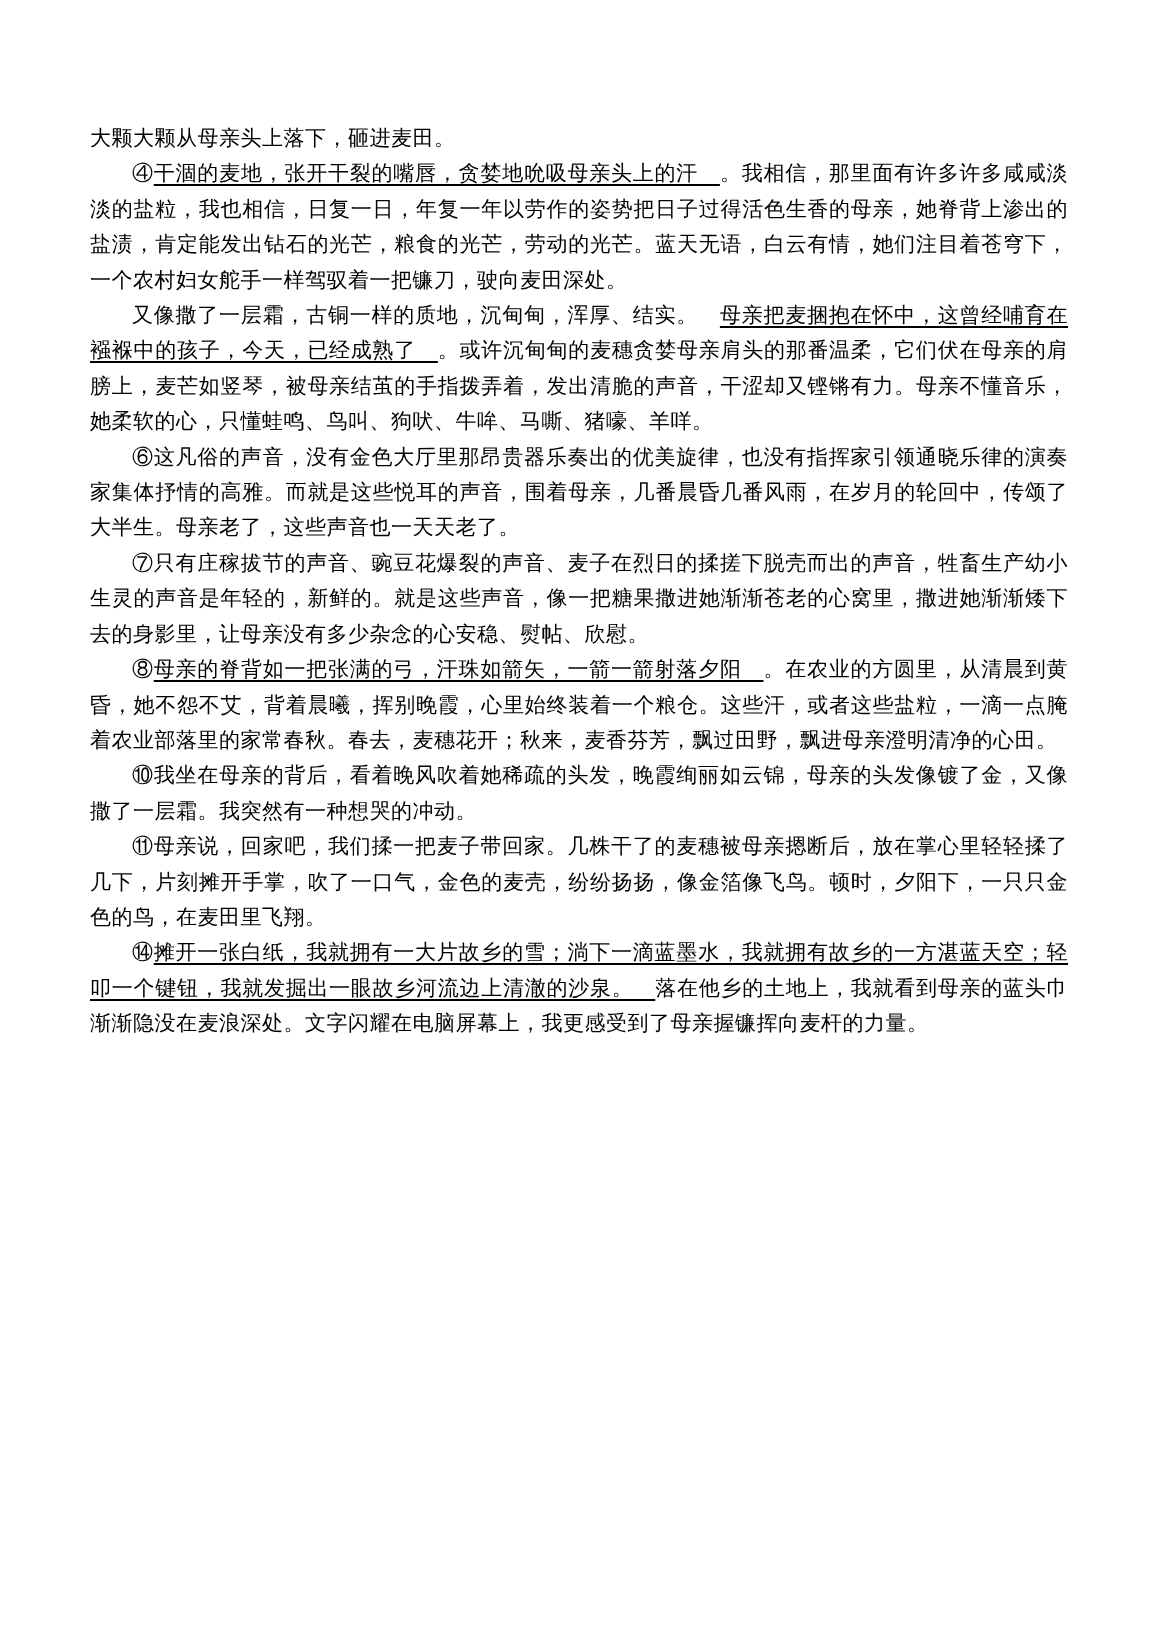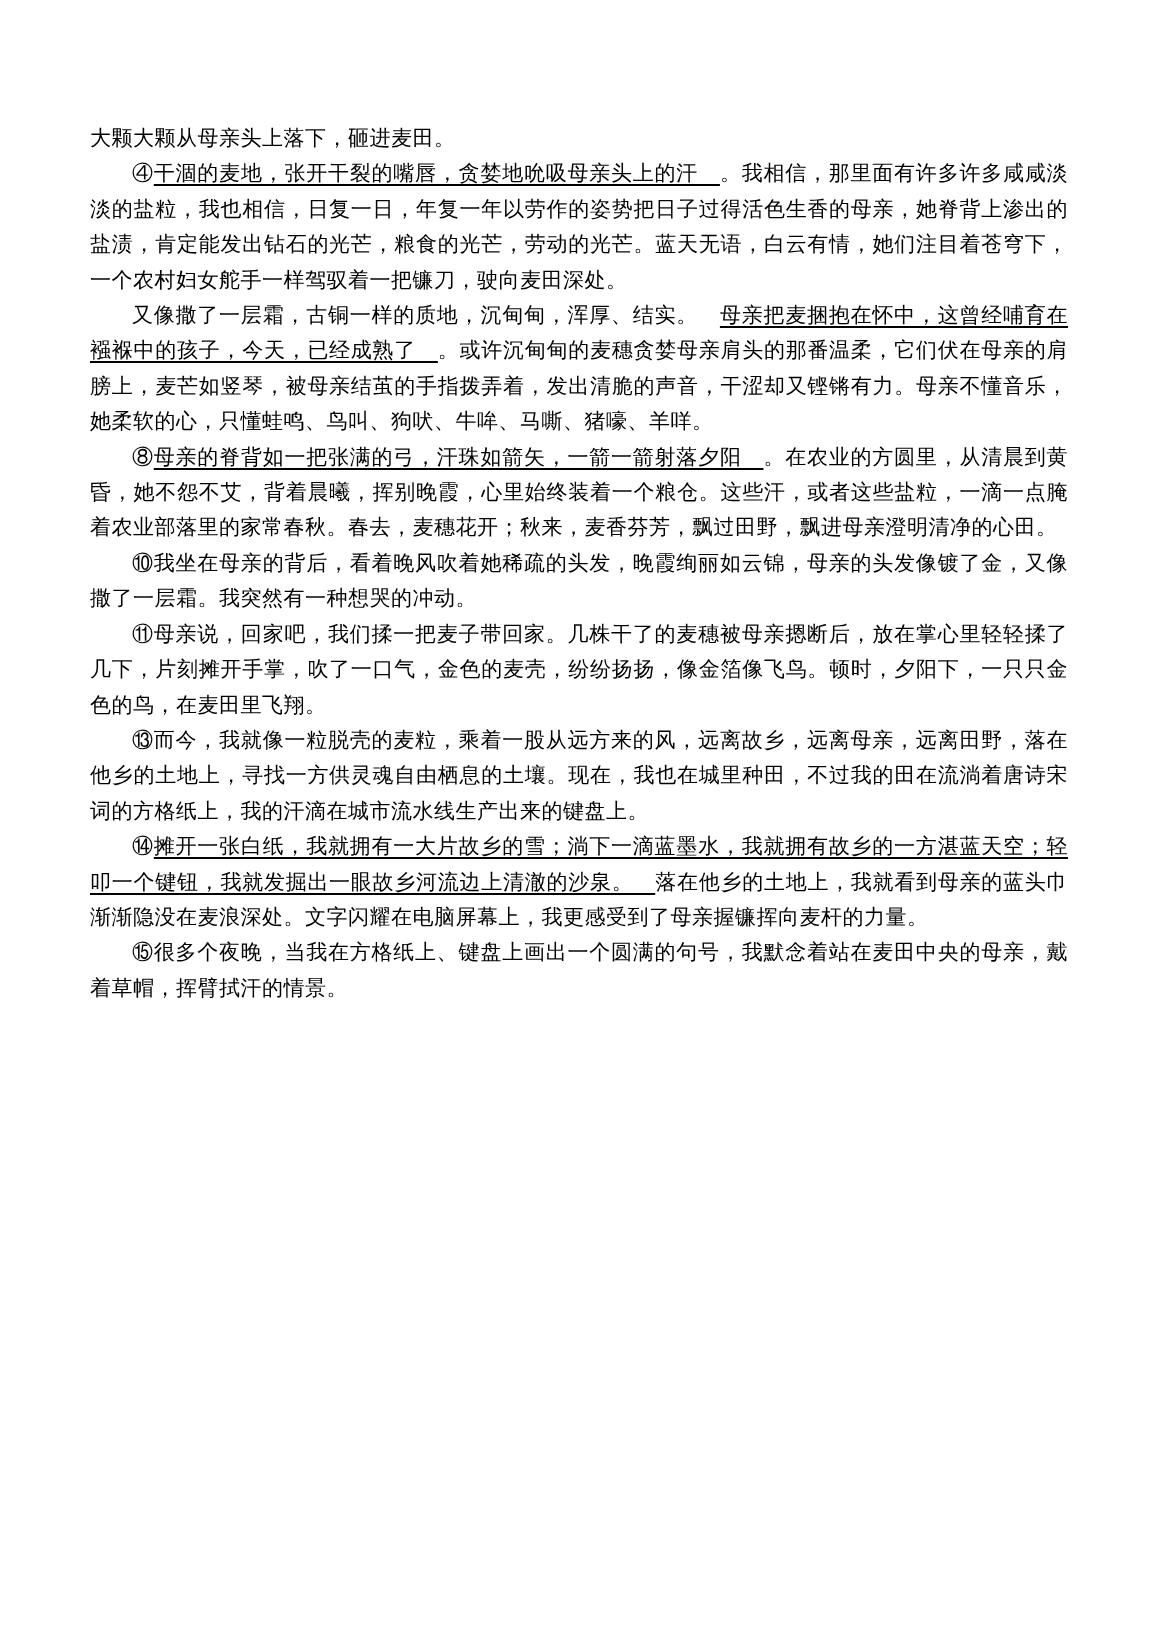--- a/index.html
+++ b/index.html
@@ -42,20 +42,20 @@
   }
 </style>
 </head>
 <body>
 
 <div class="page">
   <div class="doc-body">
       <p><span>大颗大颗从母亲头上落下，砸进麦田。</span></p>
       <p class="indent"><span>④</span><span class="u">干涸的麦地，张开干裂的嘴唇，贪婪地吮吸母亲头上的汗　</span><span>。我相信，那里面有许多许多咸咸淡淡的盐粒，我也相信，日复一日，年复一年以劳作的姿势把日子过得活色生香的母亲，她脊背上渗出的盐渍，肯定能发出钻石的光芒，粮食的光芒，劳动的光芒。蓝天无语，白云有情，她们注目着苍穹下，一个农村妇女舵手一样驾驭着一把镰刀，驶向麦田深处。</span></p>
       <p class="indent"><span>又像撒了一层霜，古铜一样的质地，沉甸甸，浑厚、结实。　</span><span class="u">母亲把麦捆抱在怀中，这曾经哺育在襁褓中的孩子，今天，已经成熟了　</span><span>。或许沉甸甸的麦穗贪婪母亲肩头的那番温柔，它们伏在母亲的肩膀上，麦芒如竖琴，被母亲结茧的手指拨弄着，发出清脆的声音，干涩却又铿锵有力。母亲不懂音乐，她柔软的心，只懂蛙鸣、鸟叫、狗吠、牛哞、马嘶、猪嚎、羊咩。</span></p>
+      <p class="indent"><span>⑥这凡俗的声音，没有金色大厅里那昂贵器乐奏出的优美旋律，也没有指挥家引领通晓乐律的演奏家集体抒情的高雅。而就是这些悦耳的声音，围着母亲，几番晨昏几番风雨，在岁月的轮回中，传颂了大半生。母亲老了，这些声音也一天天老了。</span></p>
+      <p class="indent"><span>⑦只有庄稼拔节的声音、豌豆花爆裂的声音、麦子在烈日的揉搓下脱壳而出的声音，牲畜生产幼小生灵的声音是年轻的，新鲜的。就是这些声音，像一把糖果撒进她渐渐苍老的心窝里，撒进她渐渐矮下去的身影里，让母亲没有多少杂念的心安稳、熨帖、欣慰。</span></p>
       <p class="indent"><span>⑧</span><span class="u">母亲的脊背如一把张满的弓，汗珠如箭矢，一箭一箭射落夕阳　</span><span>。在农业的方圆里，从清晨到黄昏，她不怨不艾，背着晨曦，挥别晚霞，心里始终装着一个粮仓。这些汗，或者这些盐粒，一滴一点腌着农业部落里的家常春秋。春去，麦穗花开；秋来，麦香芬芳，飘过田野，飘进母亲澄明清净的心田。</span></p>
       <p class="indent"><span>⑩我坐在母亲的背后，看着晚风吹着她稀疏的头发，晚霞绚丽如云锦，母亲的头发像镀了金，又像撒了一层霜。我突然有一种想哭的冲动。</span></p>
       <p class="indent"><span>⑪母亲说，回家吧，我们揉一把麦子带回家。几株干了的麦穗被母亲摁断后，放在掌心里轻轻揉了几下，片刻摊开手掌，吹了一口气，金色的麦壳，纷纷扬扬，像金箔像飞鸟。顿时，夕阳下，一只只金色的鸟，在麦田里飞翔。</span></p>
-      <p class="indent"><span>⑬而今，我就像一粒脱壳的麦粒，乘着一股从远方来的风，远离故乡，远离母亲，远离田野，落在他乡的土地上，寻找一方供灵魂自由栖息的土壤。现在，我也在城里种田，不过我的田在流淌着唐诗宋词的方格纸上，我的汗滴在城市流水线生产出来的键盘上。</span></p>
       <p class="indent"><span>⑭</span><span class="u">摊开一张白纸，我就拥有一大片故乡的雪；淌下一滴蓝墨水，我就拥有故乡的一方湛蓝天空；轻叩一个键钮，我就发掘出一眼故乡河流边上清澈的沙泉。　</span><span>落在他乡的土地上，我就看到母亲的蓝头巾渐渐隐没在麦浪深处。文字闪耀在电脑屏幕上，我更感受到了母亲握镰挥向麦杆的力量。</span></p>
-      <p class="indent"><span>⑮很多个夜晚，当我在方格纸上、键盘上画出一个圆满的句号，我默念着站在麦田中央的母亲，戴着草帽，挥臂拭汗的情景。</span></p>
     </div>
 </div>
 
 </body></html>

